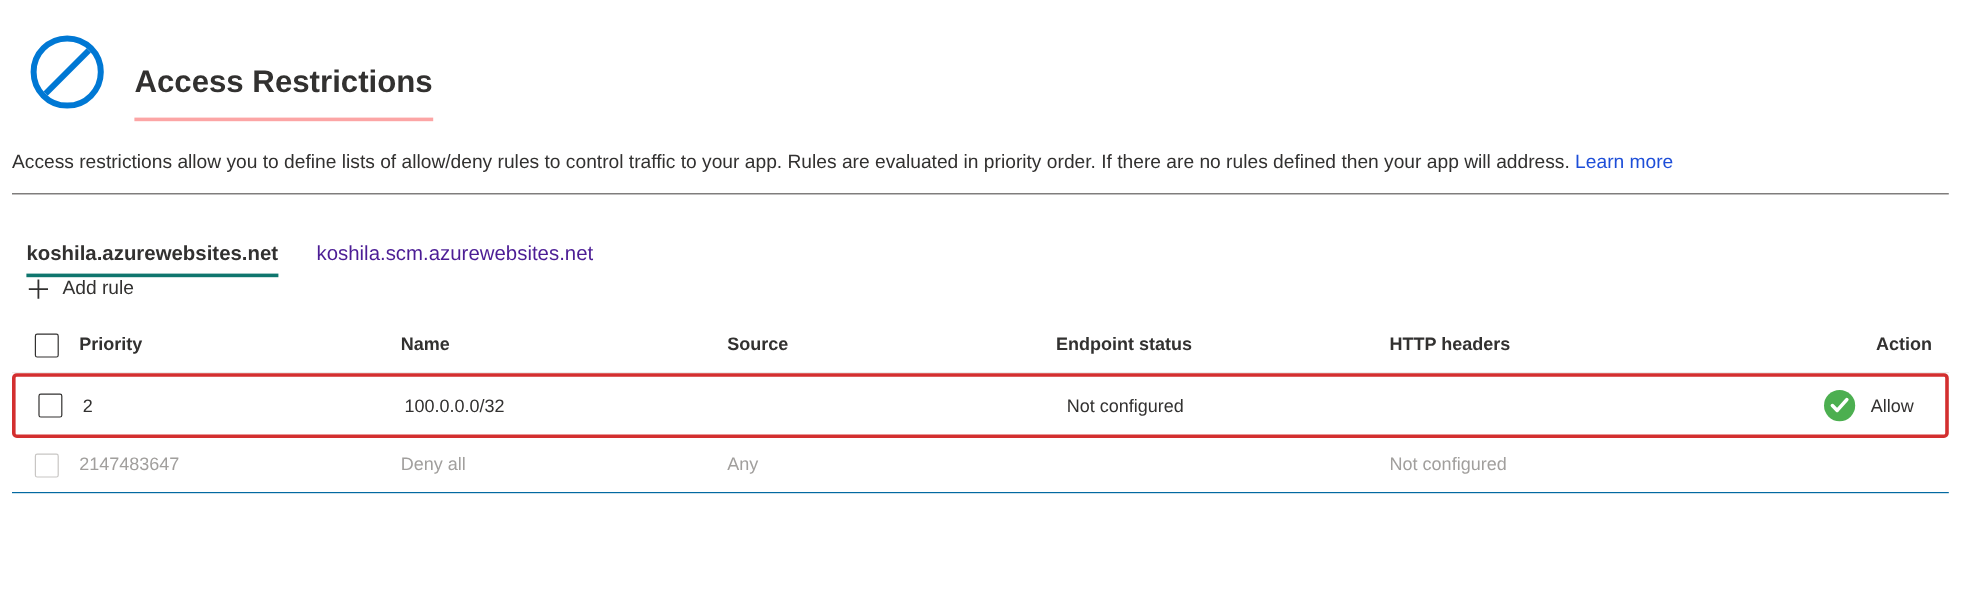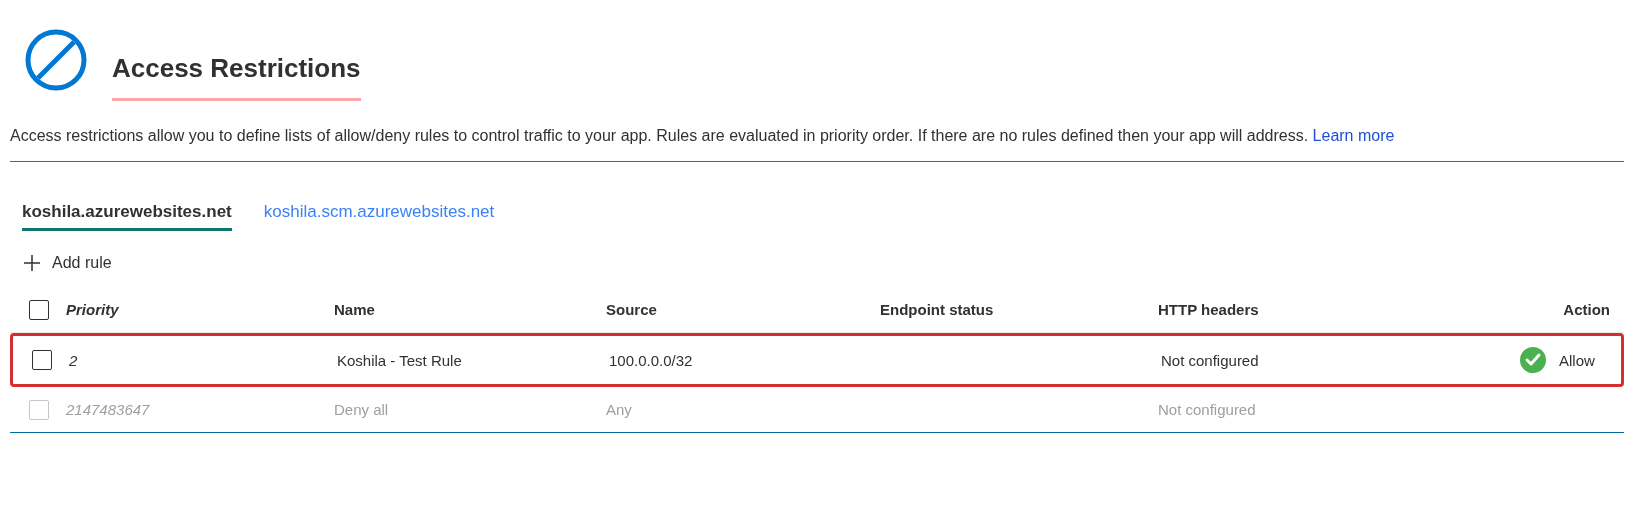--- a/index.html
+++ b/index.html
@@ -51,29 +51,28 @@
     .tabs {
       margin-top: 40px;
       display: flex;
       gap: 32px;
       padding-left: 12px;
     }
     .tab {
       font-size: 17px;
       padding-bottom: 6px;
       cursor: pointer;
-      color: #3b82f6;
+      color: #4c1d95;
     }
     .tab.active {
       color: #323130;
       font-weight: 600;
       border-bottom: 3px solid #0f766e;
     }
     .toolbar {
-      margin-top: 22px;
       display: flex;
       align-items: center;
       gap: 10px;
       padding-left: 12px;
       cursor: pointer;
     }
     .plus-icon {
       width: 20px;
       height: 20px;
       display: inline-flex;
@@ -105,21 +104,21 @@
       border-bottom: 1px solid #0369a1;
     }
     .trow.highlight {
       border: 3px solid #d32f2f;
       border-radius: 4px;
     }
     .trow.dim td, .trow.dim .td {
       color: #a19f9d;
     }
     .col-check { width: 42px; display: flex; justify-content: center; }
-    .col-priority { width: 274px; padding-left: 6px; font-style: italic; }
+    .col-priority { width: 274px; padding-left: 6px; }
     .col-name { width: 272px; }
     .col-source { width: 274px; }
     .col-endpoint { width: 278px; }
     .col-http { width: 270px; }
     .col-action { flex: 1; display: flex; align-items: center; justify-content: flex-end; gap: 12px; padding-right: 6px; }
     .checkbox {
       width: 20px;
       height: 20px;
       border: 1.5px solid #323130;
       border-radius: 2px;
@@ -177,21 +176,20 @@
     <div class="col-endpoint">Endpoint status</div>
     <div class="col-http">HTTP headers</div>
     <div class="col-action">Action</div>
   </div>
 
   <div class="trow highlight">
     <div class="col-check">
         <div class="checkbox"></div>
       </div>
     <div class="col-priority td">2</div>
-    <div class="col-name td">Koshila - Test Rule</div>
     <div class="col-source td">100.0.0.0/32</div>
     <div class="col-endpoint td"></div>
     <div class="col-http td">Not configured</div>
     <div class="col-action td">
       <svg class="status-icon" viewBox="0 0 28 28">
         <circle cx="14" cy="14" r="13" fill="#4caf50"></circle>
         <path d="M8 14 L12 18 L20 9" stroke="#fff" stroke-width="3" fill="none" stroke-linecap="round" stroke-linejoin="round"></path>
       </svg>
       <span class="action-text">Allow</span>
     </div>

